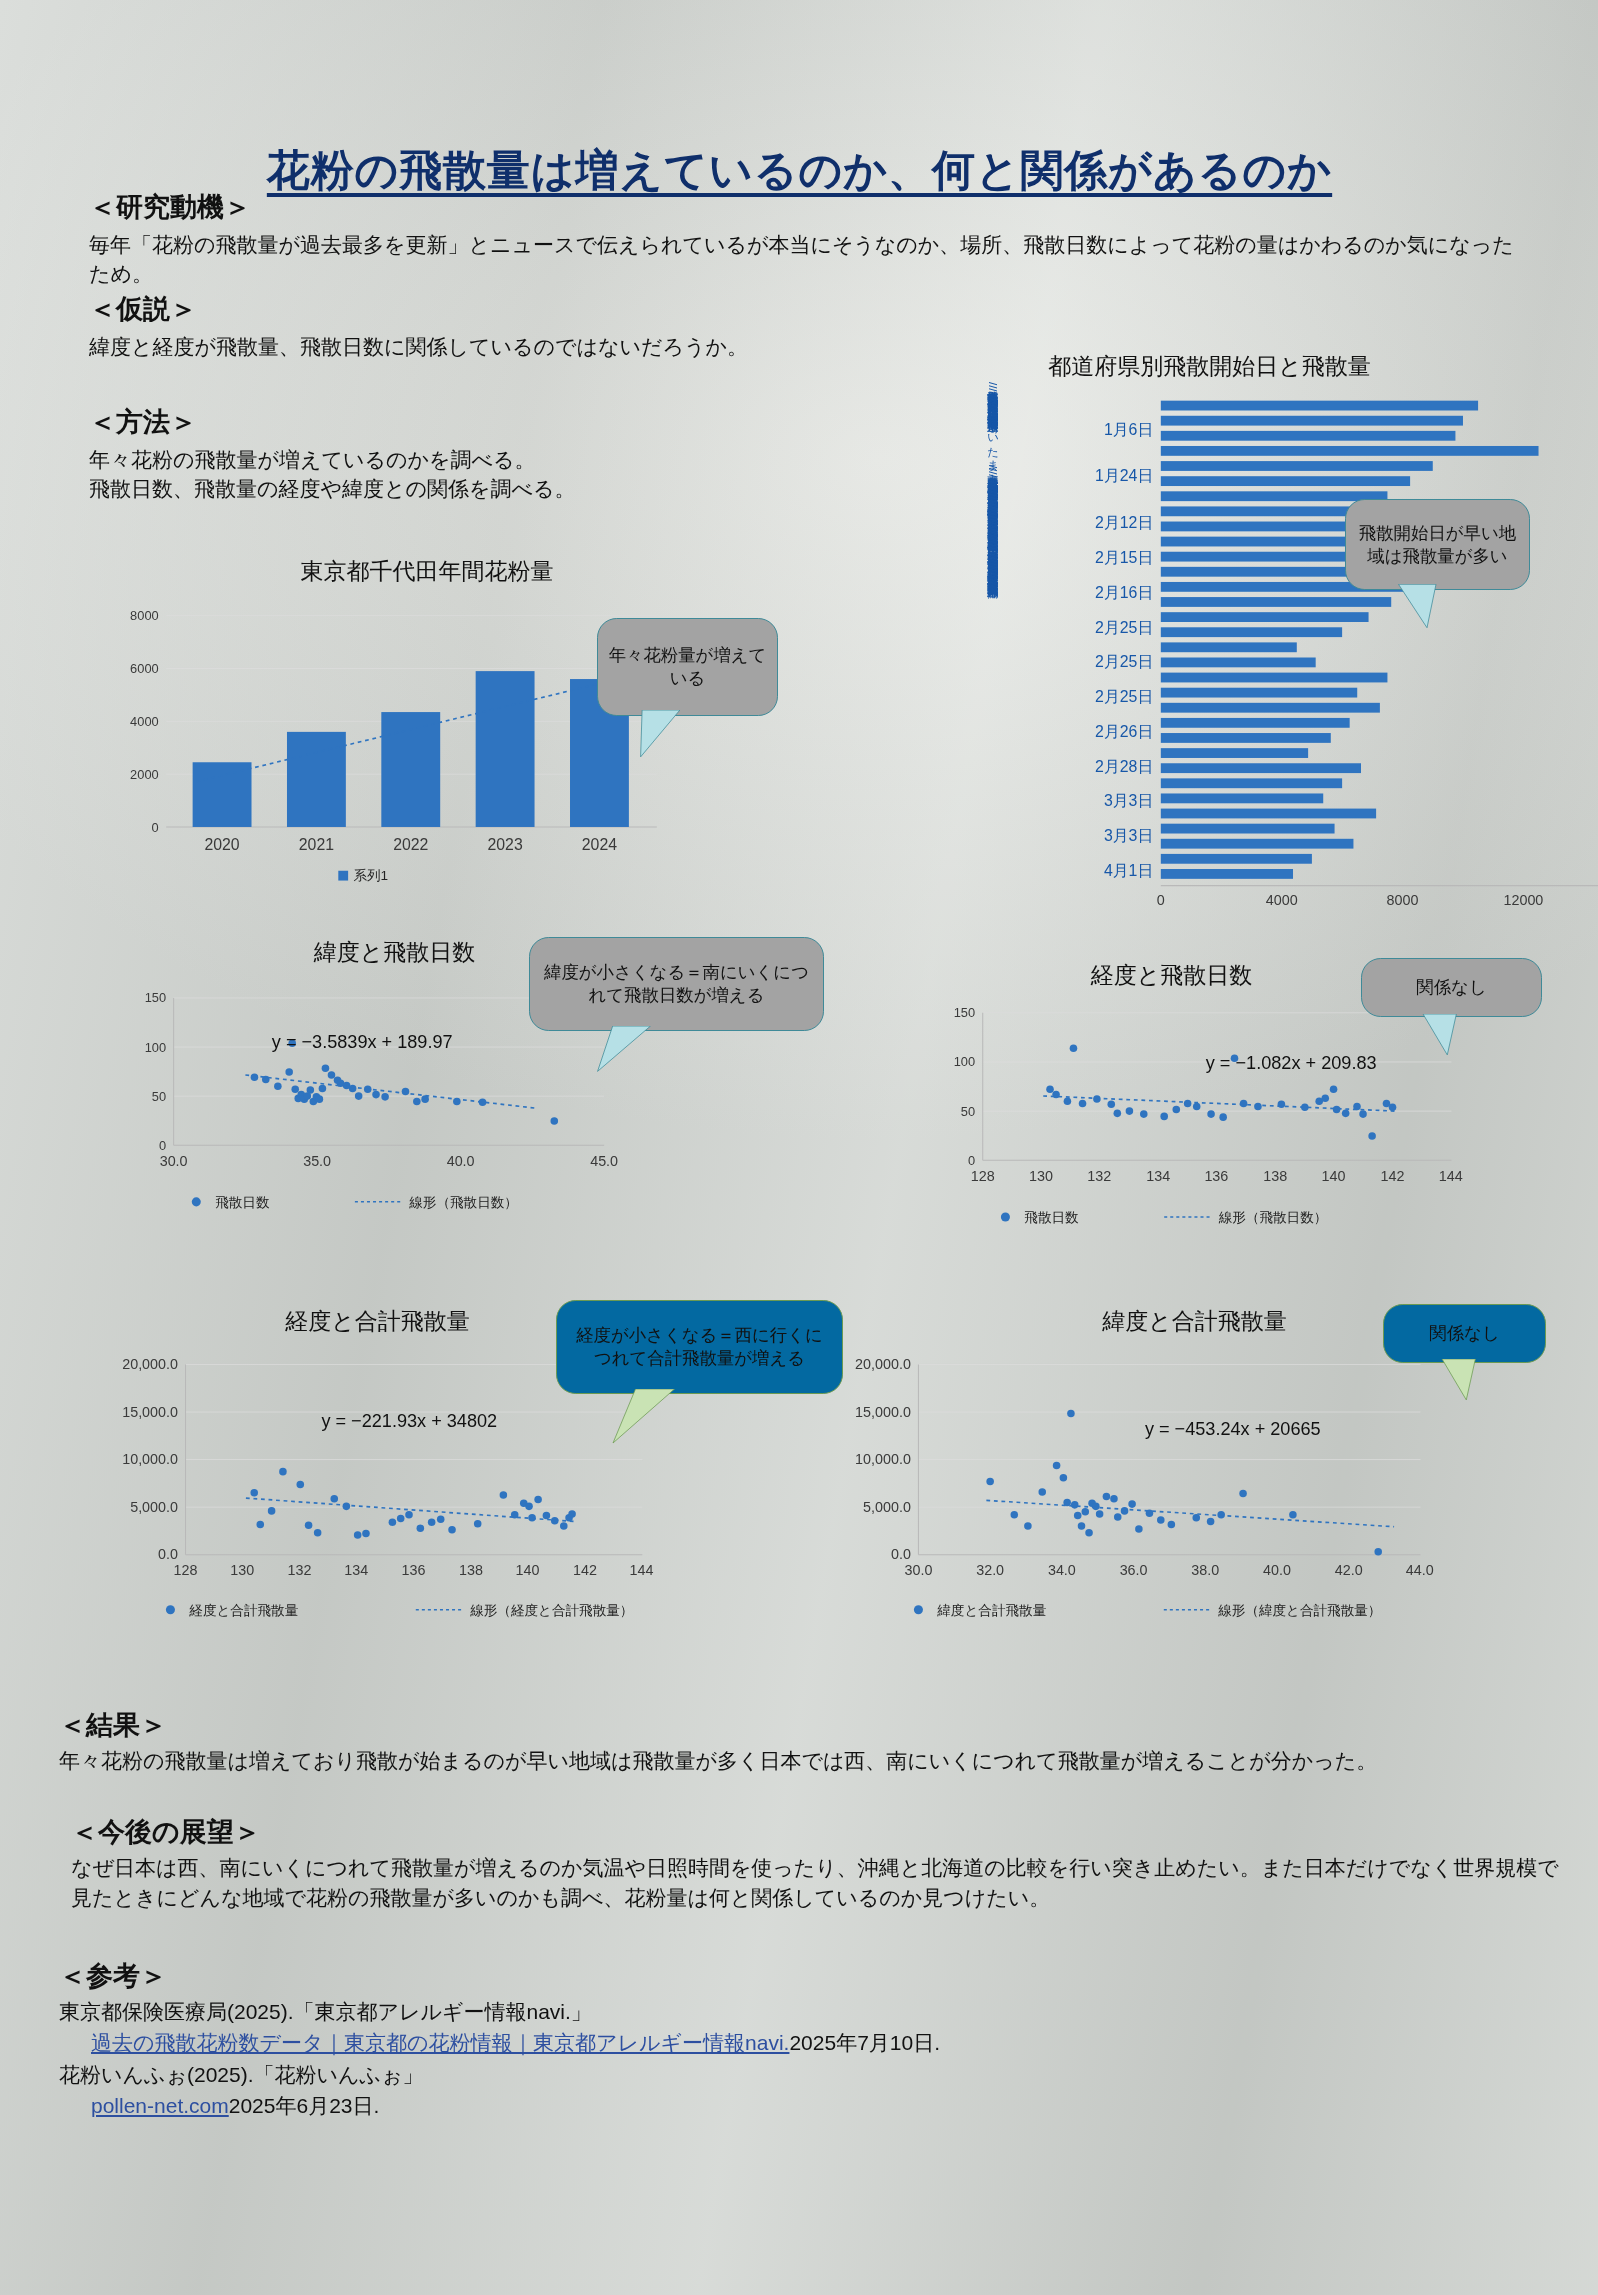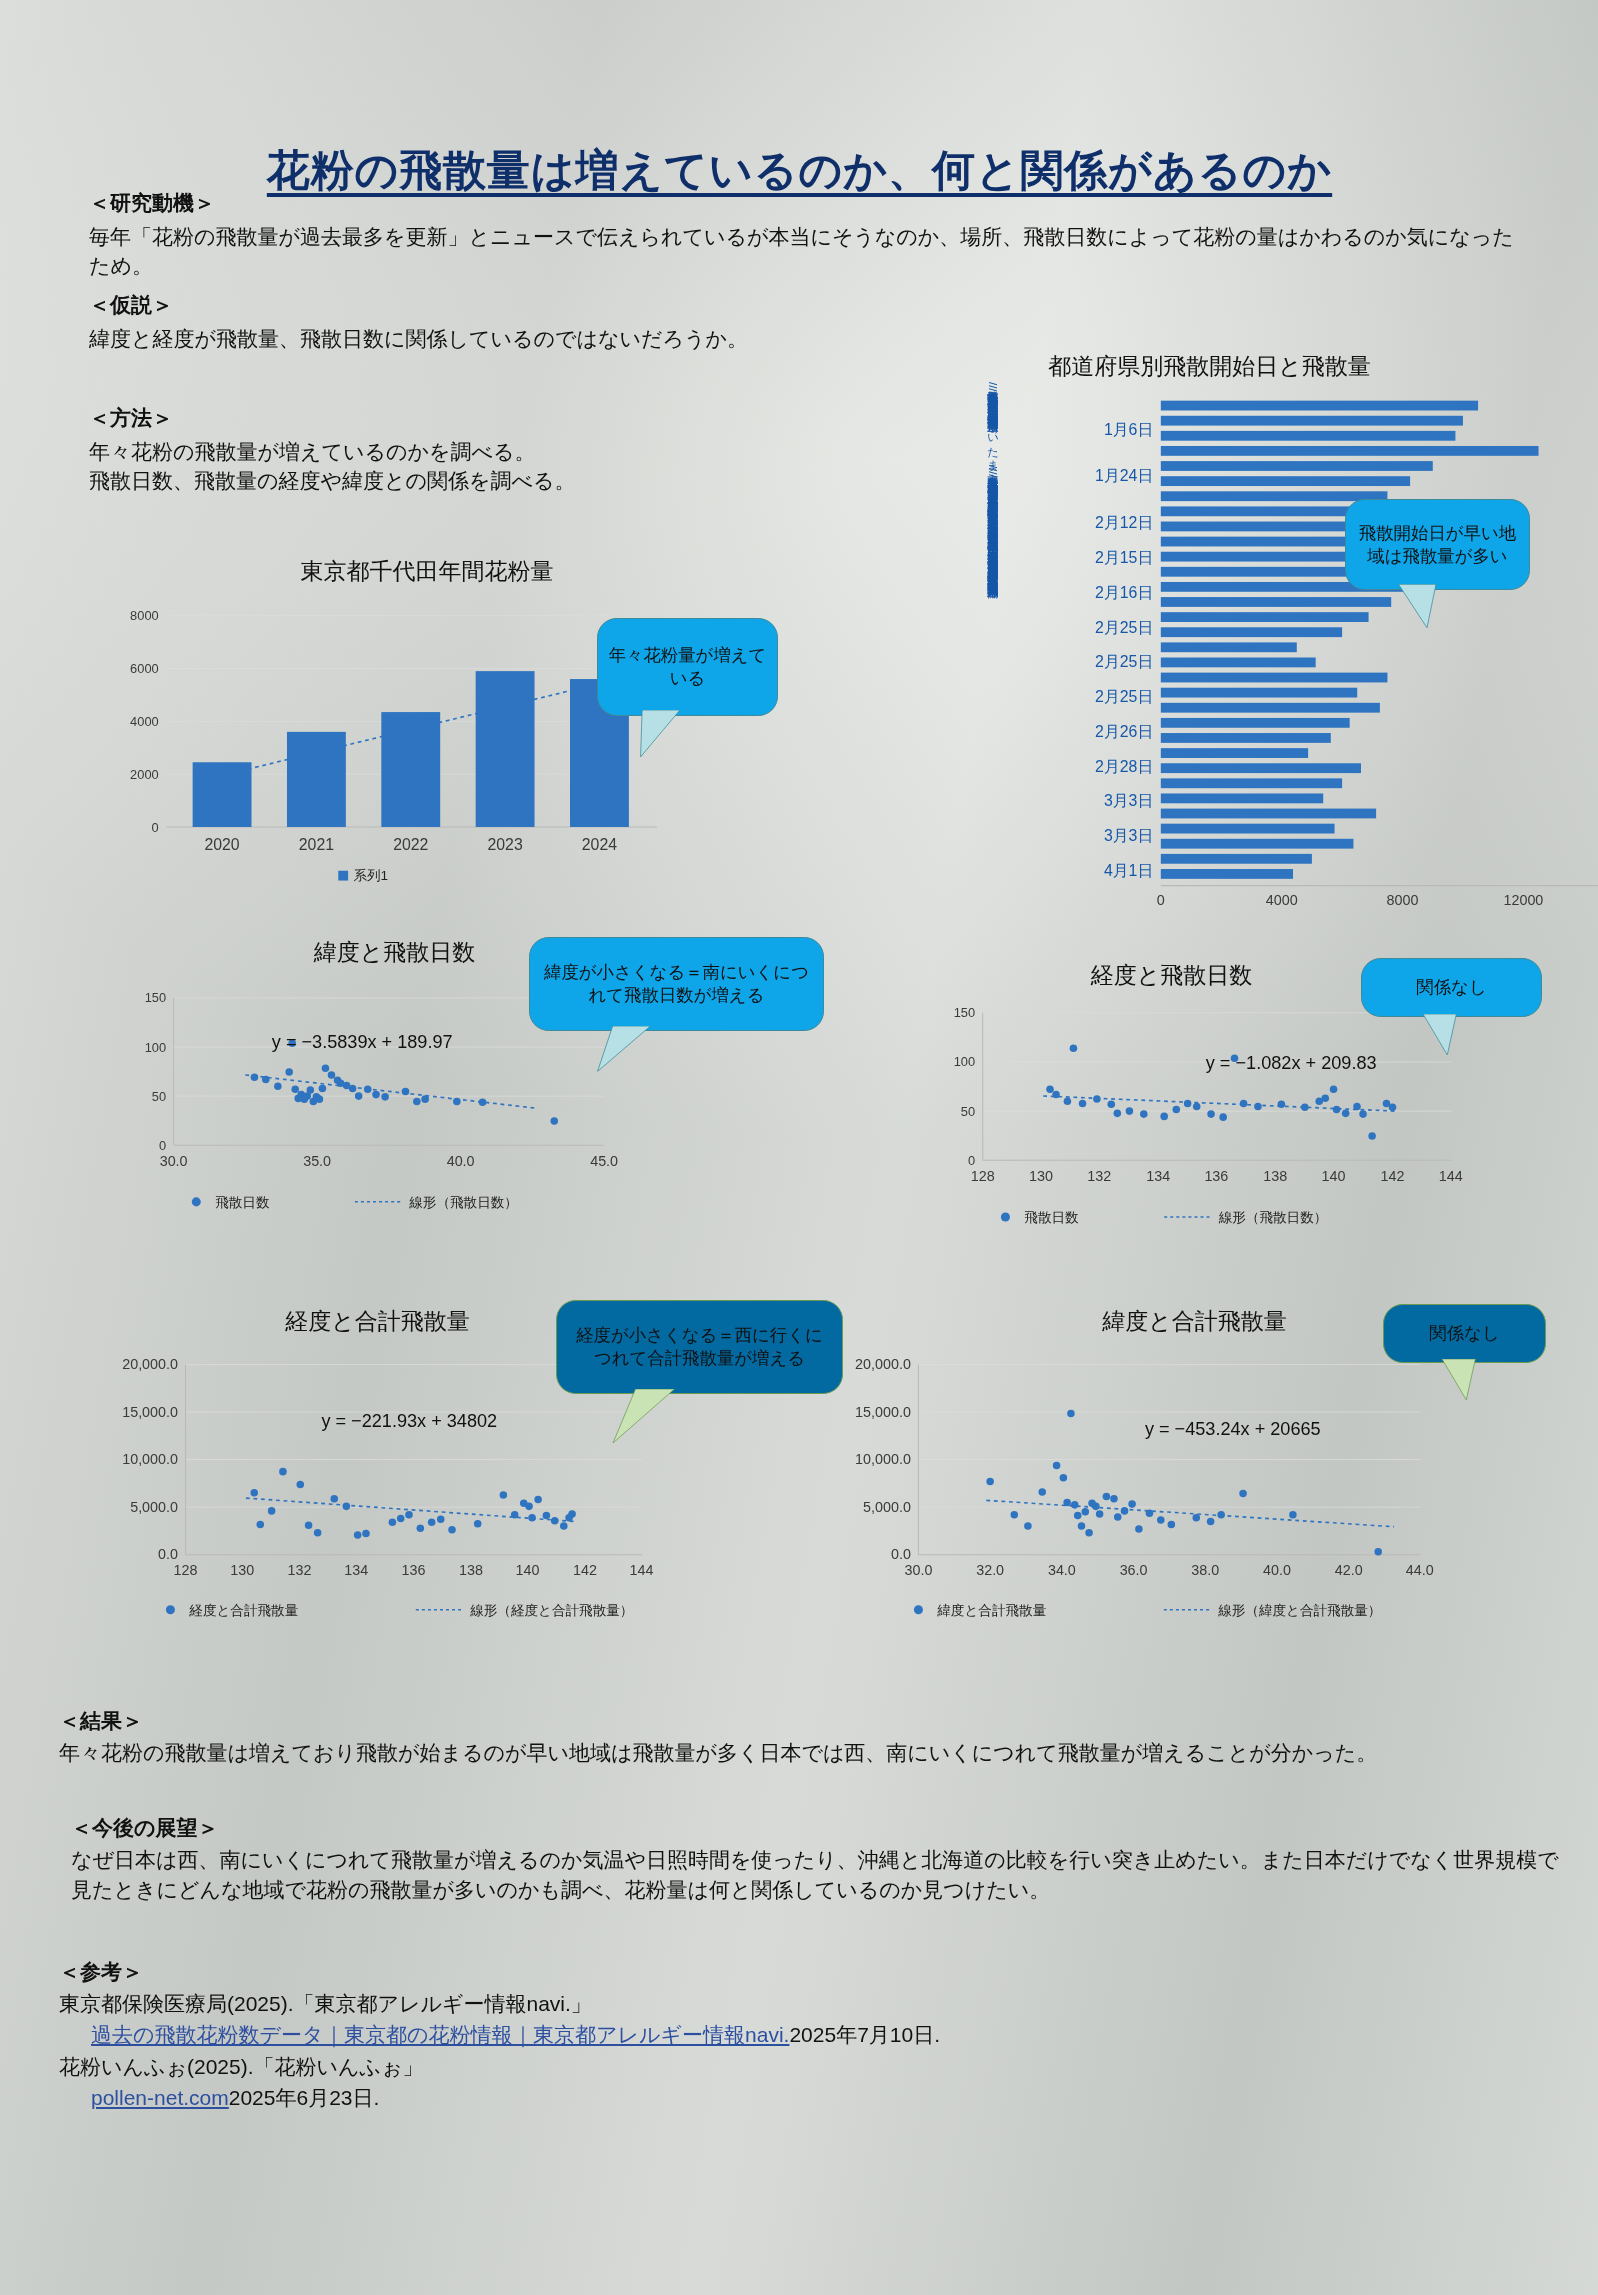--- a/index.html
+++ b/index.html
@@ -24,21 +24,21 @@
   }
   .sheet{position:absolute;inset:0;}
 
   .title{
     position:absolute;top:142px;left:0;width:1599px;text-align:center;
     font-size:43px;font-weight:bold;color:#0f2f6b;
     text-decoration:underline;text-underline-offset:7.6px;
     letter-spacing:0.8px;
   }
 
-  .hd{font-size:21px;font-weight:bold;color:#111;}
+  .hd{font-size:27px;font-weight:bold;color:#111;}
   .bodytext{font-size:21px;line-height:1.42;color:#111;}
 
   .sec{position:absolute;}
 
   
   .chart-title{font-size:23px;text-align:center;color:#111;}
   .axis-label{font-size:17px;fill:#3a3a3a;}
   .grid{stroke:#dcdcdc;stroke-width:1;}
   .axisline{stroke:#b9b9b9;stroke-width:1.4;}
   .bar{fill:#2f74c0;}
@@ -51,21 +51,21 @@
   .callout{
     position:absolute;
     border:0.8px solid #2e6e7e;
     border-radius:19.7px;
     text-align:center;
     font-size:17.4px;line-height:1.3;
     padding:7.6px 10.6px;
     box-sizing:border-box;
     display:flex;align-items:center;justify-content:center;
   }
-  .callout.blue{background:#0ea5e9;border-color:#3f8a98;}
+  .callout.blue{background:#a3a3a3;border-color:#3f8a98;}
   .callout.green{background:#0369a1;border-color:#6b9a52;}
 
   .link{color:#2d4fa0;text-decoration:underline;margin-left:32px;}
 </style>
 </head>
 <body>
 
 <div class="paper"></div>
 <div class="sheet">
 

